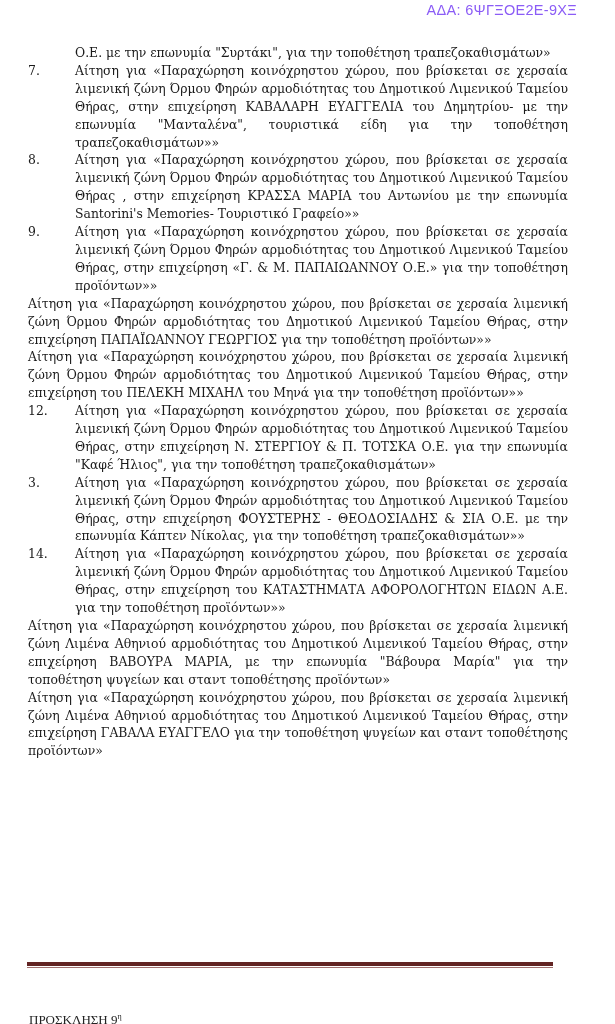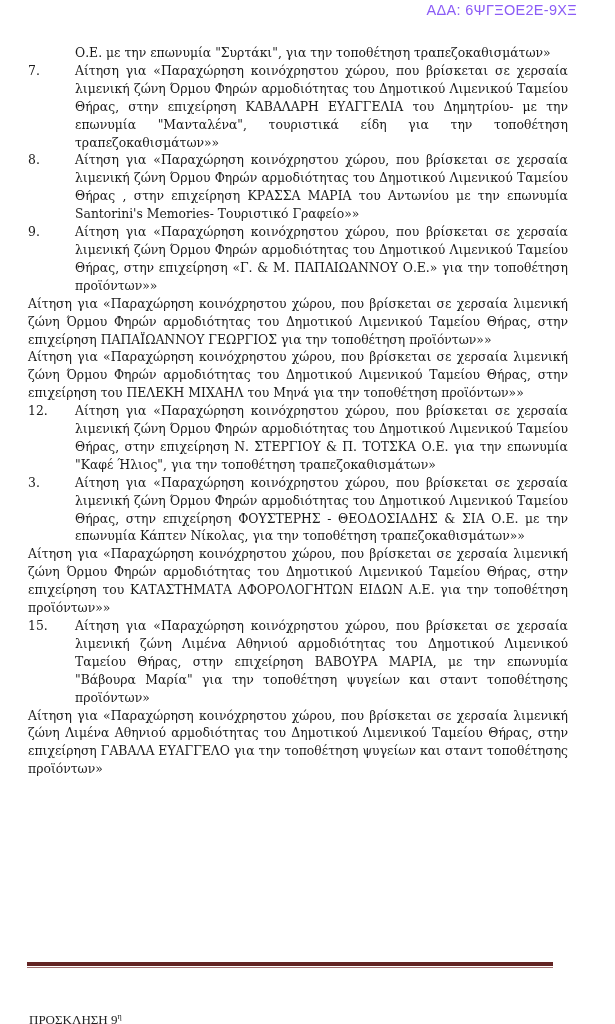--- a/index.html
+++ b/index.html
@@ -43,24 +43,24 @@
       </div>
       <div class="item">
         <div class="num">12.</div>
         <div class="txt">Αίτηση για «Παραχώρηση κοινόχρηστου χώρου, που βρίσκεται σε χερσαία λιμενική ζώνη Όρμου Φηρών αρμοδιότητας του Δημοτικού Λιμενικού Ταμείου Θήρας, στην επιχείρηση Ν. ΣΤΕΡΓΙΟΥ &amp; Π. ΤΟΤΣΚΑ Ο.Ε. για την επωνυμία "Καφέ Ήλιος", για την τοποθέτηση τραπεζοκαθισμάτων»</div>
       </div>
       <div class="item">
         <div class="num">3.</div>
         <div class="txt">Αίτηση για «Παραχώρηση κοινόχρηστου χώρου, που βρίσκεται σε χερσαία λιμενική ζώνη Όρμου Φηρών αρμοδιότητας του Δημοτικού Λιμενικού Ταμείου Θήρας, στην επιχείρηση ΦΟΥΣΤΕΡΗΣ - ΘΕΟΔΟΣΙΑΔΗΣ &amp; ΣΙΑ Ο.Ε. με την επωνυμία Κάπτεν Νίκολας, για την τοποθέτηση τραπεζοκαθισμάτων»»</div>
       </div>
       <div class="item">
+        <div class="num">14.</div>
         <div class="txt">Αίτηση για «Παραχώρηση κοινόχρηστου χώρου, που βρίσκεται σε χερσαία λιμενική ζώνη Όρμου Φηρών αρμοδιότητας του Δημοτικού Λιμενικού Ταμείου Θήρας, στην επιχείρηση του ΚΑΤΑΣΤΗΜΑΤΑ ΑΦΟΡΟΛΟΓΗΤΩΝ ΕΙΔΩΝ Α.Ε. για την τοποθέτηση προϊόντων»»</div>
       </div>
       <div class="item">
-        <div class="num">15.</div>
         <div class="txt">Αίτηση για «Παραχώρηση κοινόχρηστου χώρου, που βρίσκεται σε χερσαία λιμενική ζώνη Λιμένα Αθηνιού αρμοδιότητας του Δημοτικού Λιμενικού Ταμείου Θήρας, στην επιχείρηση ΒΑΒΟΥΡΑ ΜΑΡΙΑ, με την επωνυμία "Βάβουρα Μαρία" για την τοποθέτηση ψυγείων και σταντ τοποθέτησης προϊόντων»</div>
       </div>
       <div class="item">
         <div class="txt">Αίτηση για «Παραχώρηση κοινόχρηστου χώρου, που βρίσκεται σε χερσαία λιμενική ζώνη Λιμένα Αθηνιού αρμοδιότητας του Δημοτικού Λιμενικού Ταμείου Θήρας, στην επιχείρηση ΓΑΒΑΛΑ ΕΥΑΓΓΕΛΟ για την τοποθέτηση ψυγείων και σταντ τοποθέτησης προϊόντων»</div>
       </div>
     </div>
 </div>
 
 <div class="footer-line"></div>
 <div class="footer-line2"></div>

